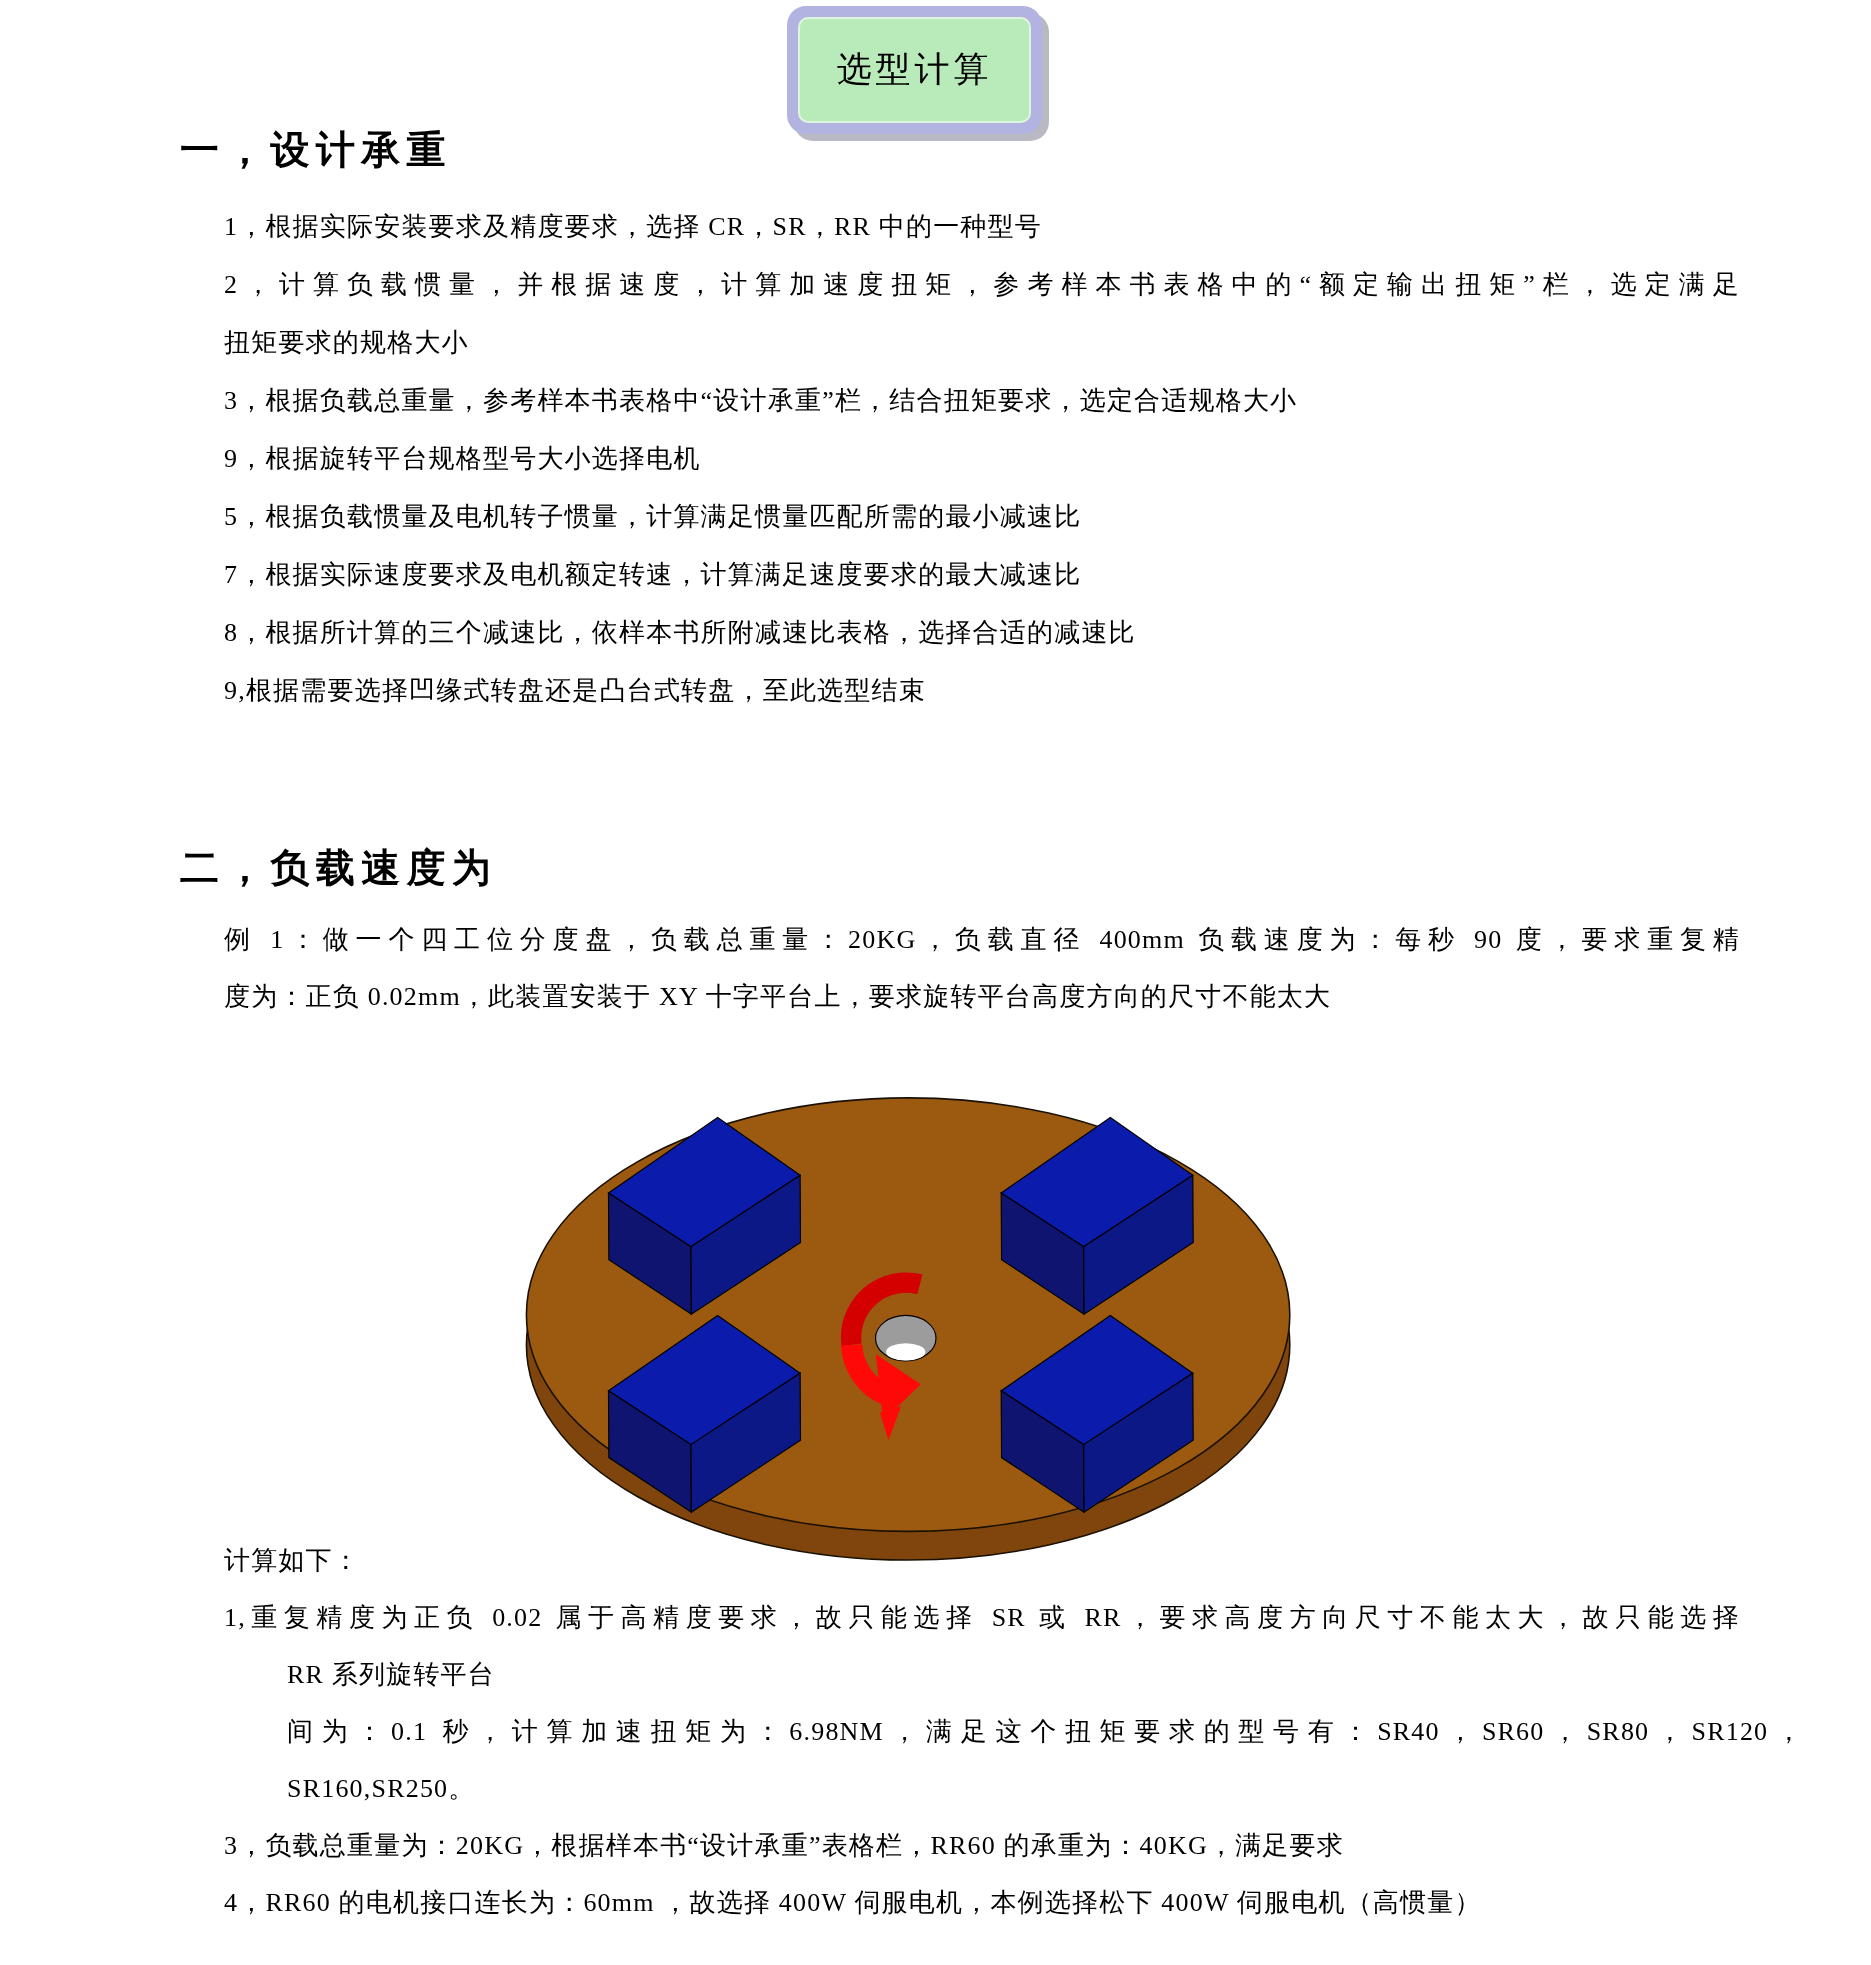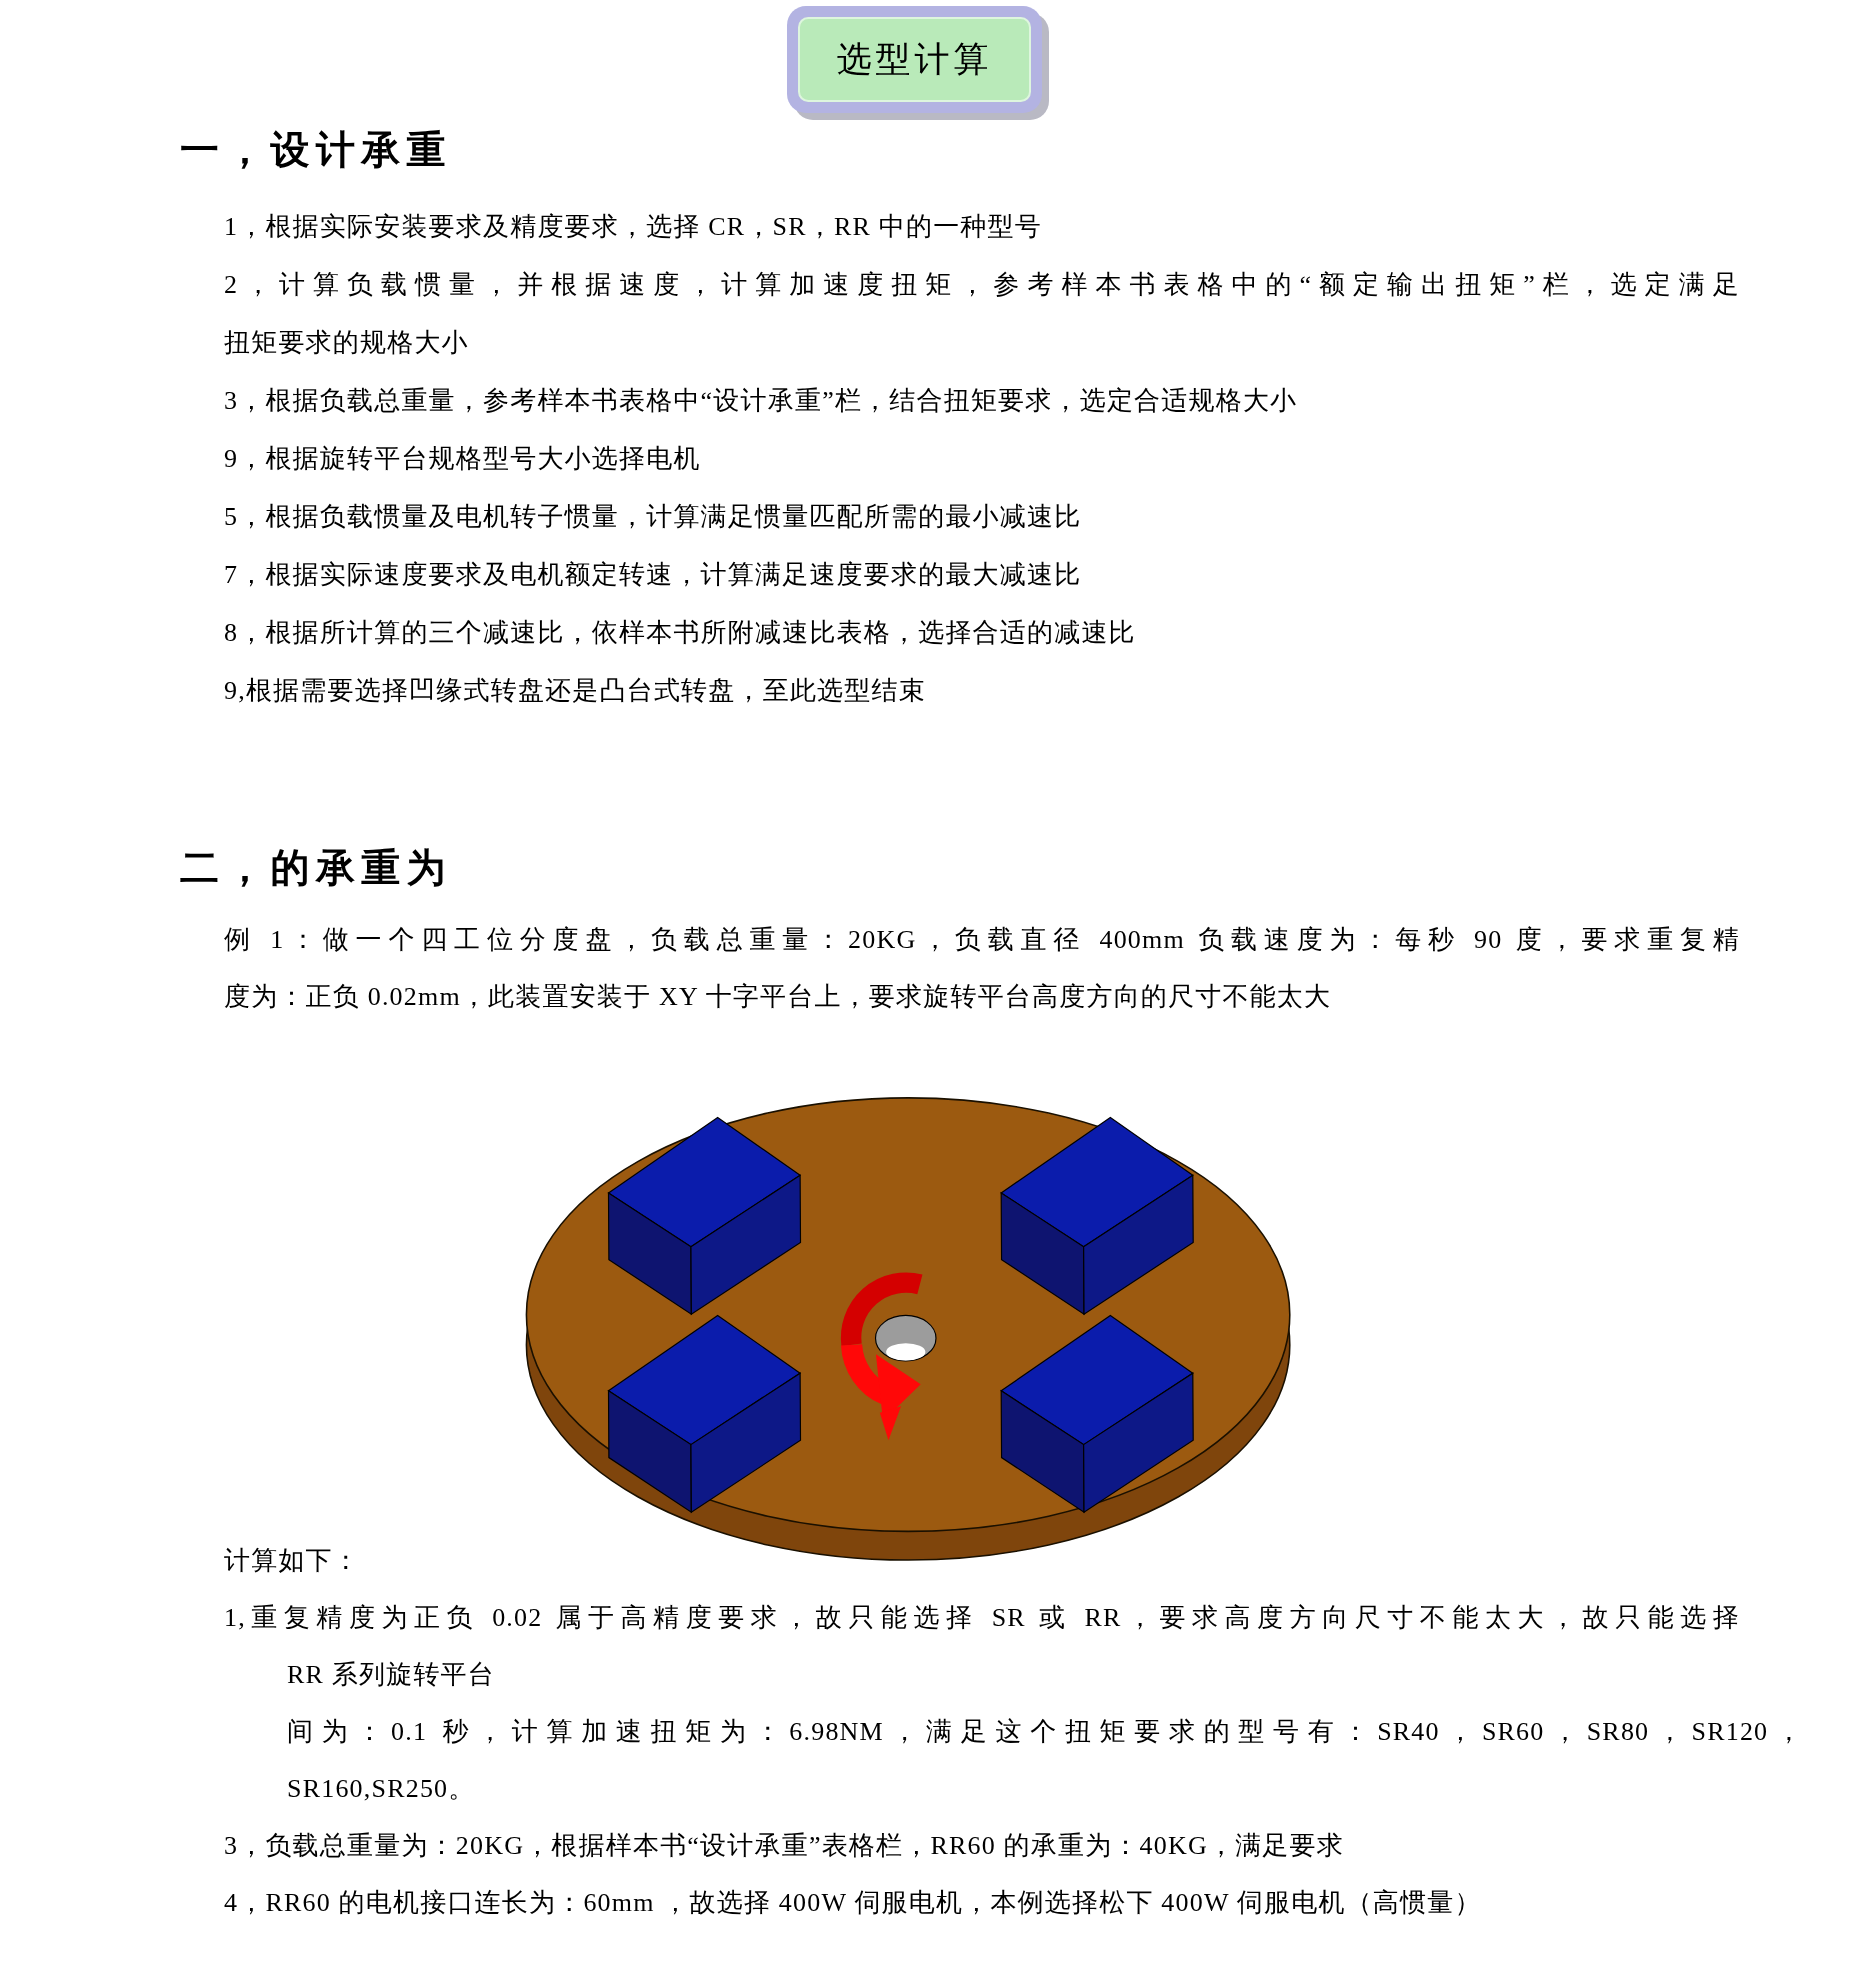--- a/index.html
+++ b/index.html
@@ -12,21 +12,21 @@
     color: #000000;
     overflow: hidden;
   }
 
   
   .badge {
     position: absolute;
     left: 787px;
     top: 5.5px;
     width: 255px;
-    height: 107px;
+    height: 128px;
     background: #b3b3e2;
     border-radius: 19px;
     box-shadow: 7px 7px 0 #b9b9c4;
   }
   .badge-inner {
     position: absolute;
     left: 11px; top: 11px; right: 11px; bottom: 11px;
     background: #b9eab9;
     border: 2.4px solid #def6de;
     border-radius: 10.2px;
@@ -96,21 +96,21 @@
       <div class="line justify">2，计算负载惯量，并根据速度，计算加速度扭矩，参考样本书表格中的“额定输出扭矩”栏，选定满足</div>
       <div class="line">扭矩要求的规格大小</div>
       <div class="line">3，根据负载总重量，参考样本书表格中“设计承重”栏，结合扭矩要求，选定合适规格大小</div>
       <div class="line">9，根据旋转平台规格型号大小选择电机</div>
       <div class="line">5，根据负载惯量及电机转子惯量，计算满足惯量匹配所需的最小减速比</div>
       <div class="line">7，根据实际速度要求及电机额定转速，计算满足速度要求的最大减速比</div>
       <div class="line">8，根据所计算的三个减速比，依样本书所附减速比表格，选择合适的减速比</div>
       <div class="line">9,根据需要选择凹缘式转盘还是凸台式转盘，至此选型结束</div>
     </div>
 
-  <div class="heading" id="heading-2">二，的承重为</div>
+  <div class="heading" id="heading-2">二，负载速度为</div>
 
   <div class="textblock" id="example-block">
       <div class="line justify">例 1：做一个四工位分度盘，负载总重量：20KG，负载直径 400mm 负载速度为：每秒 90 度，要求重复精</div>
       <div class="line">度为：正负 0.02mm，此装置安装于 XY 十字平台上，要求旋转平台高度方向的尺寸不能太大</div>
     </div>
 
   <svg class="illustration" viewBox="0 0 2050 1230">
 
     <ellipse cx="1010" cy="672" rx="972" ry="548" fill="#7f450c" stroke="#1a1000" stroke-width="4"></ellipse>
 

